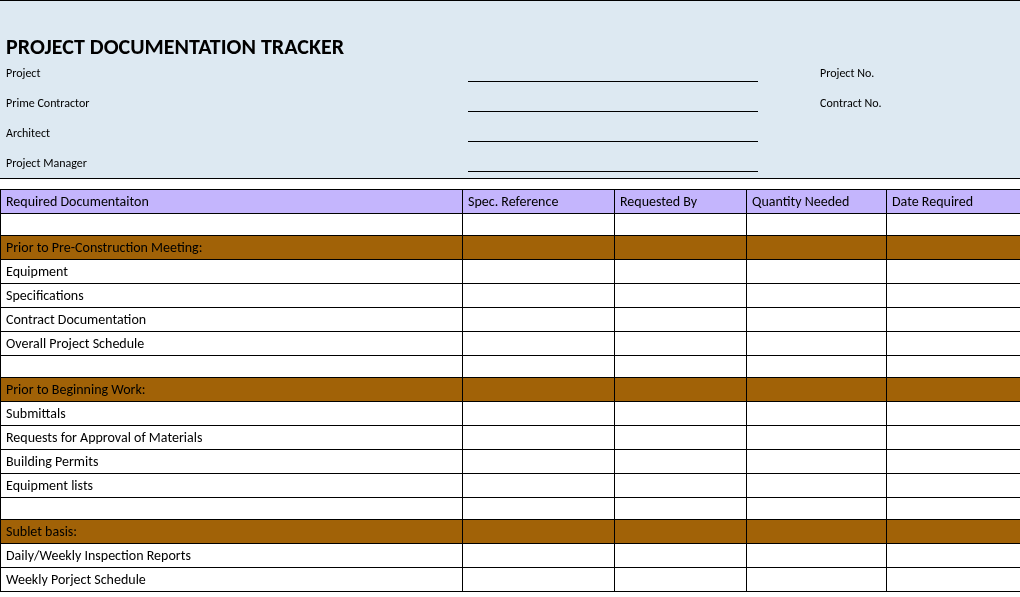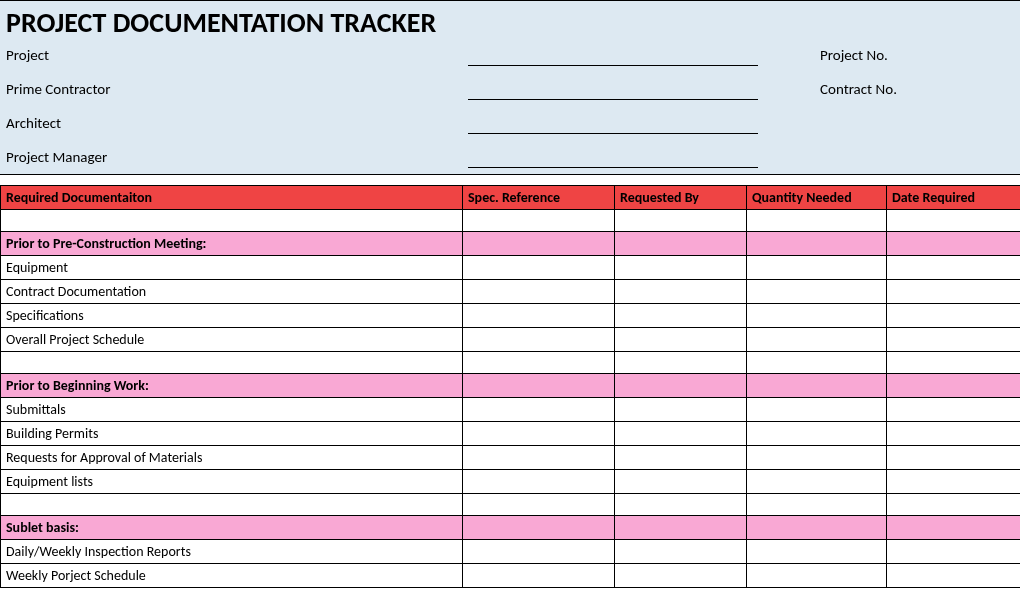--- a/index.html
+++ b/index.html
@@ -12,30 +12,31 @@
     background: #fff;
     width: 1020px;
   }
   .header-block {
     background: #dde9f2;
     border-top: 1px solid #000;
     border-bottom: 1px solid #000;
     padding: 4px 6px 6px 6px;
   }
   .title {
-    font-size: 28px;
+    font-size: 22px;
     font-weight: bold;
     margin-bottom: 4px;
+    margin-top: 28px;
   }
   .header-grid {
     display: grid;
     grid-template-columns: 450px 300px 260px;
     row-gap: 2px;
     align-items: end;
-    font-size: 15px;
+    font-size: 12px;
     gap: 12px;
   }
   .header-label { padding: 2px 0; }
   .header-line {
     border-bottom: 1px solid #000;
     height: 18px;
     margin-right: 10px;
   }
   .header-right {
     padding-left: 40px;
@@ -49,28 +50,28 @@
   }
   th, td {
     border: 1px solid #000;
     padding: 3px 5px;
     text-align: left;
     font-size: 14px;
     height: 22px;
     vertical-align: middle;
   }
   th {
-    background: #ef4444;
-    font-weight: bold;
+    background: #c4b5fd;
+    font-weight: normal;
   }
   th.col-doc { text-align: left; }
   th.col-data { text-align: left; }
   .section-row td {
-    background: #f9a8d4;
-    font-weight: bold;
+    background: #a16207;
+    font-weight: normal;
   }
   .blank-sep td {
     background: #fff;
     border-left: 1px solid #000;
     border-right: 1px solid #000;
   }
   col.c1 { width: 462px; }
   col.c2 { width: 152px; }
   col.c3 { width: 132px; }
   col.c4 { width: 140px; }
@@ -135,28 +136,28 @@
         <td></td>
       </tr>
       <tr>
         <td>Equipment</td>
         <td></td>
         <td></td>
         <td></td>
         <td></td>
       </tr>
       <tr>
+        <td>Specifications</td>
+        <td></td>
+        <td></td>
+        <td></td>
+        <td></td>
+      </tr>
+      <tr>
         <td>Contract Documentation</td>
-        <td></td>
-        <td></td>
-        <td></td>
-        <td></td>
-      </tr>
-      <tr>
-        <td>Specifications</td>
         <td></td>
         <td></td>
         <td></td>
         <td></td>
       </tr>
       <tr>
         <td>Overall Project Schedule</td>
         <td></td>
         <td></td>
         <td></td>
@@ -177,28 +178,28 @@
         <td></td>
       </tr>
       <tr>
         <td>Submittals</td>
         <td></td>
         <td></td>
         <td></td>
         <td></td>
       </tr>
       <tr>
+        <td>Requests for Approval of Materials</td>
+        <td></td>
+        <td></td>
+        <td></td>
+        <td></td>
+      </tr>
+      <tr>
         <td>Building Permits</td>
-        <td></td>
-        <td></td>
-        <td></td>
-        <td></td>
-      </tr>
-      <tr>
-        <td>Requests for Approval of Materials</td>
         <td></td>
         <td></td>
         <td></td>
         <td></td>
       </tr>
       <tr>
         <td>Equipment lists</td>
         <td></td>
         <td></td>
         <td></td>

